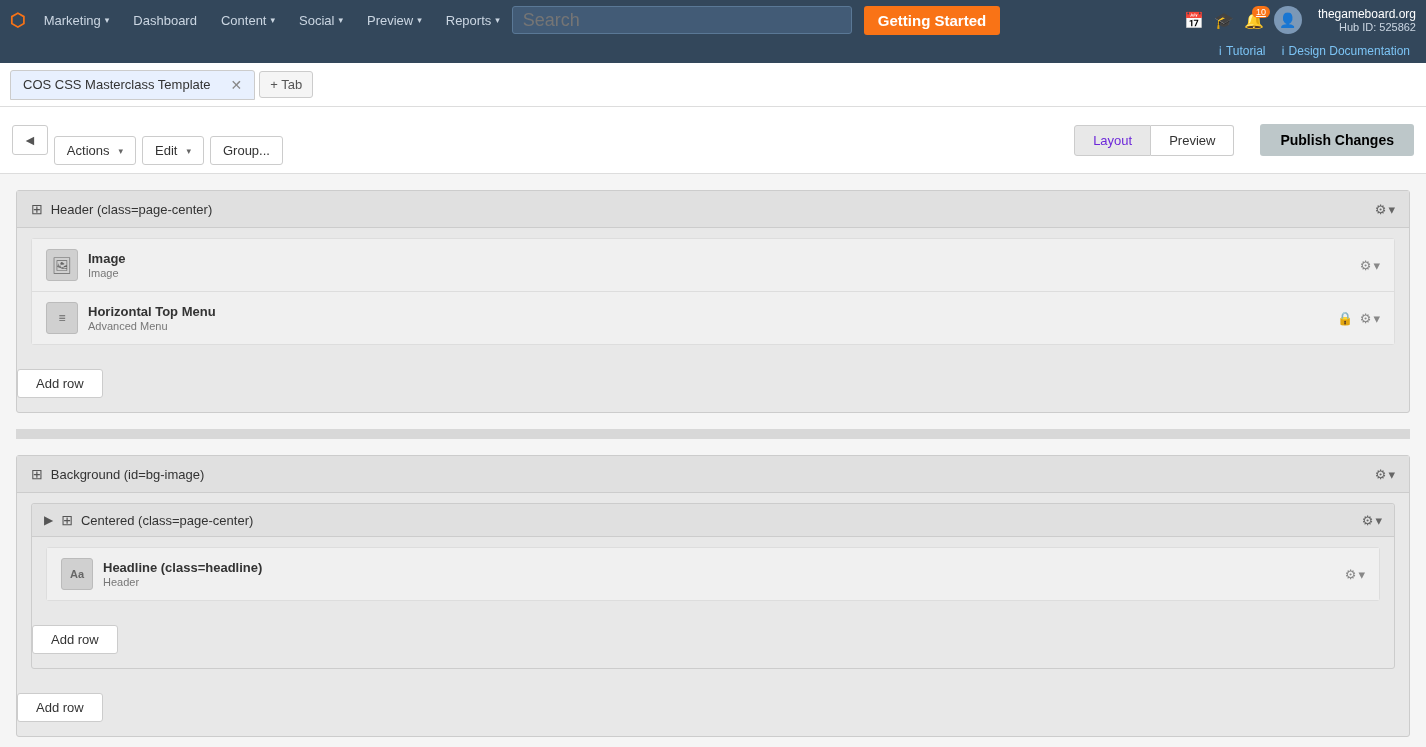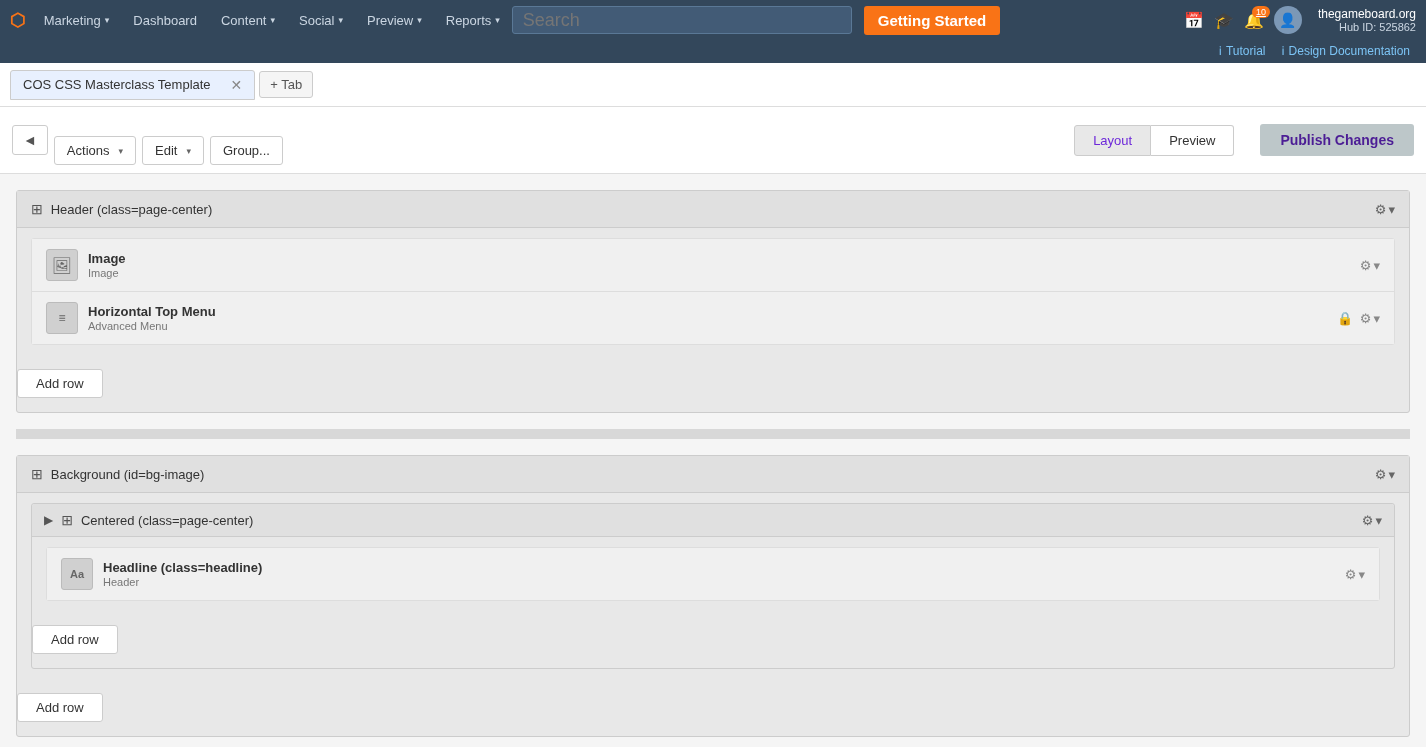--- a/index.html
+++ b/index.html
@@ -208,21 +208,21 @@
       cursor: pointer;
       color: #333;
     }
     .publish-btn {
       background: #bdc7c9;
       border: none;
       border-radius: 3px;
       padding: 8px 20px;
       font-size: 14px;
       font-weight: bold;
-      color: #4c1d95;
+      color: #000000;
       cursor: pointer;
       margin-left: 20px;
     }
 
     
     .main-content {
       padding: 16px;
       background: #f5f5f5;
       min-height: 600px;
     }

